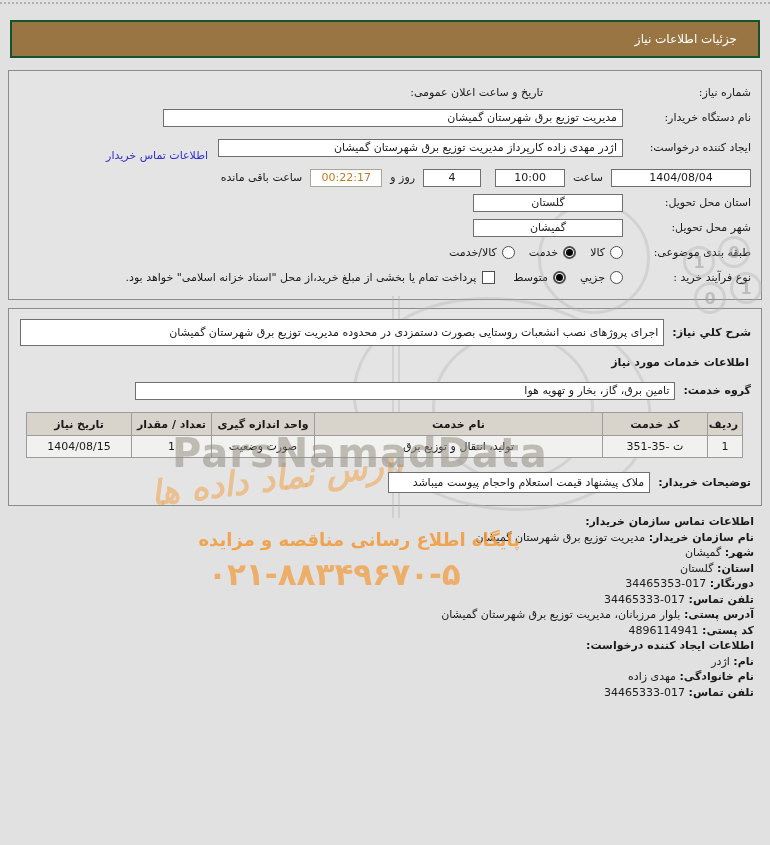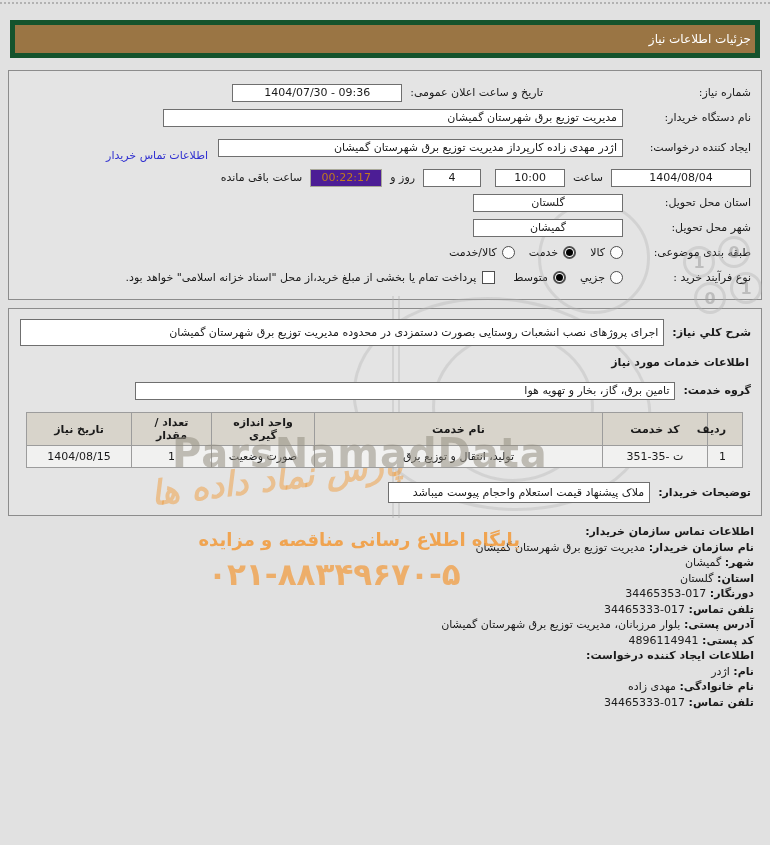--- a/index.html
+++ b/index.html
@@ -11,23 +11,23 @@
     font-size: 11px;
     color: #1a1a1a;
     direction: rtl;
     overflow: hidden;
   }
   .top-dots { position:absolute; top:2px; left:0; right:0; border-top:2px dotted #b2b2b2; z-index:5; }
 
   
   .title-bar {
     margin: 20px 10px 0 10px; height: 38px;
-    background: #9a7544; border: 5px solid #14532d;
+    background: #9a7544; border: 2px solid #14532d;
     color: #fff; display: flex; align-items: center;
-    padding: 0 4px; font-size: 12px;
+    padding: 0 21px; font-size: 12px;
     position: relative; z-index: 2;
   }
 
   
   .panel {
     margin: 12px 8px 0 8px;
     border: 1px solid #8c8c8c;
     background: #e4e4e4;
     padding: 12px 10px 6px 10px;
     position: relative;
@@ -42,21 +42,21 @@
     background: #fff; border: 1px solid #6f6f6f; height: 18px;
     display: flex; align-items: center; justify-content: center;
     font-size: 11px; position: relative; z-index: 2; white-space: nowrap; overflow: hidden;
   }
   .input.txt { justify-content: flex-start; padding: 0 5px; }
   .ltr { direction: ltr; unicode-bidi: isolate; }
 
   .link { color: #2f2fd0; margin-right: 10px; white-space: nowrap; cursor: pointer; position: relative; z-index: 2; margin-top: 16px; }
 
   .countdown {
-    background: #4c1d95; border: 1px solid #a8a898; height: 18px; width: 72px;
+    background: #ffffff; border: 1px solid #a8a898; height: 18px; width: 72px;
     display: flex; align-items: center; justify-content: center;
     color: #c07a1e; position: relative; z-index: 2;
   }
 
   .radio {
     width: 13px; height: 13px; border-radius: 50%;
     border: 1px solid #4e4e4e; background: #fdfdfd;
     display: inline-block; flex: none; margin-left: 5px; position: relative; z-index: 2;
   }
   .radio.on { border-width: 2px; }
@@ -72,21 +72,21 @@
 
   .desc-box { width: 644px; height: 27px; }
   .group-box { width: 540px; }
   .notes-box { width: 262px; height: 21px; }
   .section-heading { font-weight: bold; margin: 6px 2px 12px 0; }
 
   table.svc {
     border-collapse: collapse; margin: 4px 8px 14px auto; width: 716px;
     position: relative; z-index: 2; table-layout: fixed;
   }
-  table.svc th, table.svc td { border: 1px solid #9c9c9c; padding: 3px 16px; text-align: center; }
+  table.svc th, table.svc td { border: 1px solid #9c9c9c; padding: 3px 4px; text-align: center; }
   table.svc th { background: #d8d4cb; font-weight: bold; height: 23px; }
   table.svc td { background: #f1f1f0; height: 22px; }
   .col-radif { width: 35px; } .col-code { width: 105px; } .col-name { width: 288px; }
   .col-unit { width: 103px; } .col-qty { width: 80px; } .col-date { width: 105px; }
 
   
   .contact { margin: 8px 16px 0 0; line-height: 15.5px; position: relative; z-index: 2; }
   .c-row .c-label { font-weight: bold; }
   .c-heading { font-weight: bold; }
 
@@ -142,21 +142,20 @@
 
 <div class="title-bar">
   <span>جزئیات اطلاعات نیاز</span>
 </div>
 
 <div class="panel">
 
   <div class="frow">
     <span class="flabel">شماره نیاز:</span>
     <span class="inline-label" style="margin-right:80px;">تاریخ و ساعت اعلان عمومی:</span>
-    <div class="input ltr" style="width:170px;">1404/07/30 - 09:36</div>
   </div>
 
   <div class="frow">
     <span class="flabel">نام دستگاه خریدار:</span>
     <div class="input txt" style="width:460px;">مدیریت توزیع برق شهرستان گمیشان</div>
   </div>
 
   <div class="frow">
     <span class="flabel">ایجاد کننده درخواست:</span>
     <div class="input txt" style="width:405px;">اژدر مهدی زاده کارپرداز مدیریت توزیع برق شهرستان گمیشان</div>

